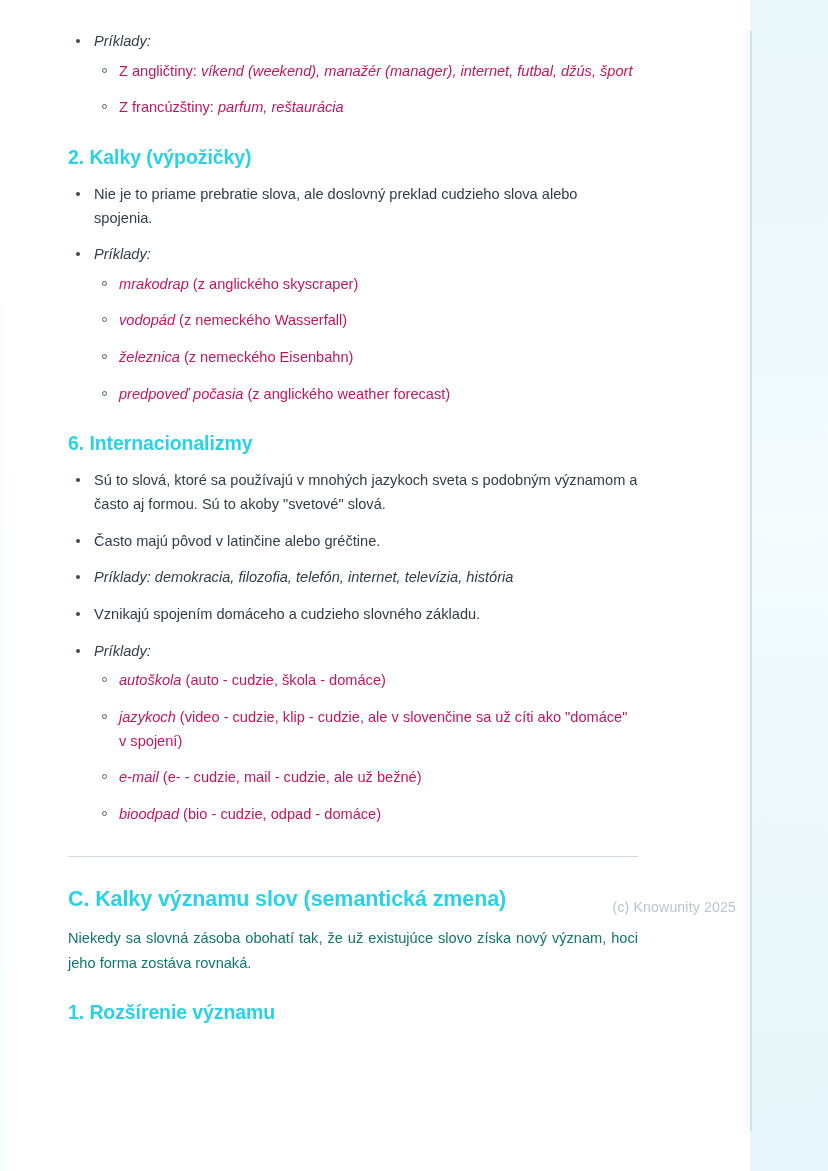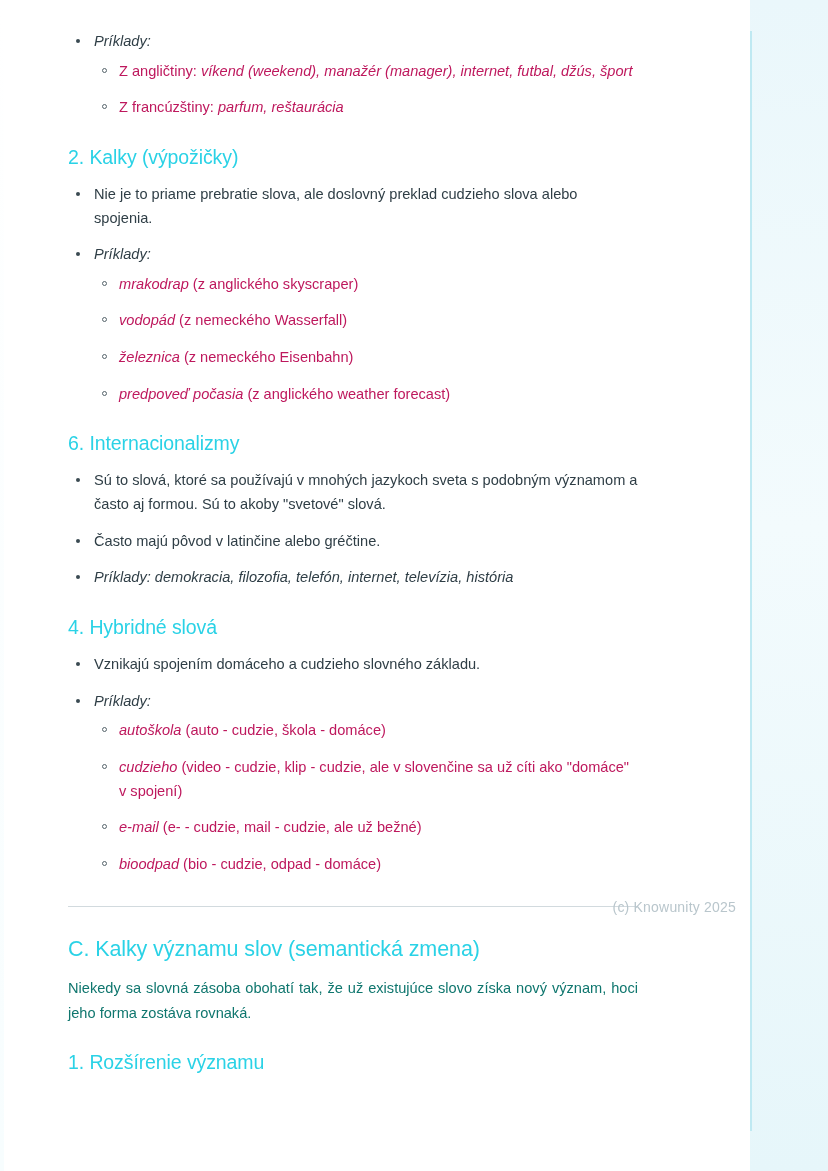--- a/index.html
+++ b/index.html
@@ -102,21 +102,21 @@
     border: 1px solid #56646b;
     background: transparent;
     box-sizing: border-box;
   }
   .it {
     font-style: italic;
   }
   h2.section {
     color: #2ad2e6;
     font-size: 19.5px;
-    font-weight: normal;
+    font-weight: bold;
     margin: 26px 0 14px 0;
     letter-spacing: -0.1px;
   }
   h2.section.big {
     font-size: 21.5px;
     margin-top: 30px;
   }
   p.para {
     font-size: 14.6px;
     line-height: 1.68;
@@ -186,28 +186,27 @@
 
     <h2 class="section">6. Internacionalizmy</h2>
     <ul class="lvl1">
       <li>Sú to slová, ktoré sa používajú v mnohých jazykoch sveta s podobným významom a často aj formou. Sú to akoby "svetové" slová.</li>
       <li>Často majú pôvod v latinčine alebo gréčtine.</li>
       <li>
         <span class="it">Príklady:</span><span class="it"> demokracia, filozofia, telefón, internet, televízia, história</span>
       </li>
     </ul>
 
-    <h2 class="section">4. Hybridné slová</h2>
     <ul class="lvl1">
       <li>Vznikajú spojením domáceho a cudzieho slovného základu.</li>
       <li class="group">
         <span class="it">Príklady:</span>
         <ul class="lvl2 tight-list">
           <li><span class="it">autoškola</span><span> (auto - cudzie, škola - domáce)</span></li>
-          <li><span class="it">cudzieho</span><span> (video - cudzie, klip - cudzie, ale v slovenčine sa už cíti ako "domáce" v spojení)</span></li>
+          <li><span class="it">jazykoch</span><span> (video - cudzie, klip - cudzie, ale v slovenčine sa už cíti ako "domáce" v spojení)</span></li>
           <li><span class="it">e-mail</span><span> (e- - cudzie, mail - cudzie, ale už bežné)</span></li>
           <li><span class="it">bioodpad</span><span> (bio - cudzie, odpad - domáce)</span></li>
         </ul>
       </li>
     </ul>
 
     <hr class="rule">
 
     <h2 class="section big">C. Kalky významu slov (semantická zmena)</h2>
     <p class="para">Niekedy sa slovná zásoba obohatí tak, že už existujúce slovo získa nový význam, hoci jeho forma zostáva rovnaká.</p>

